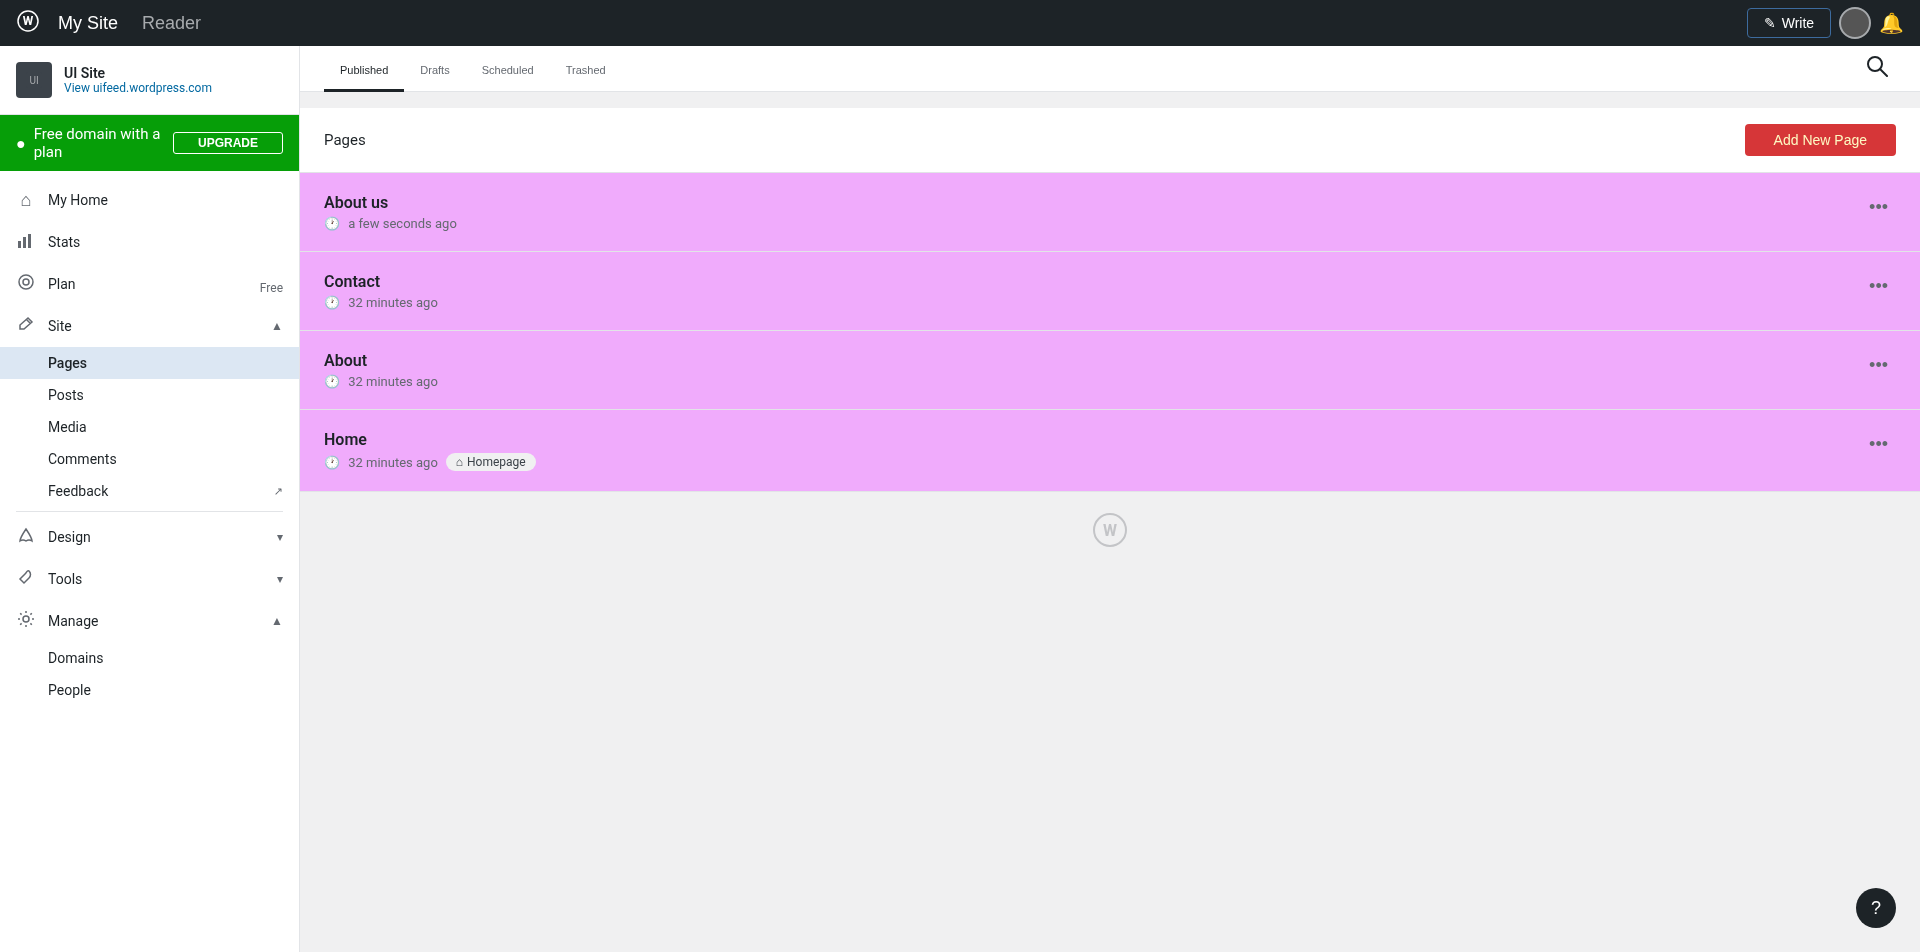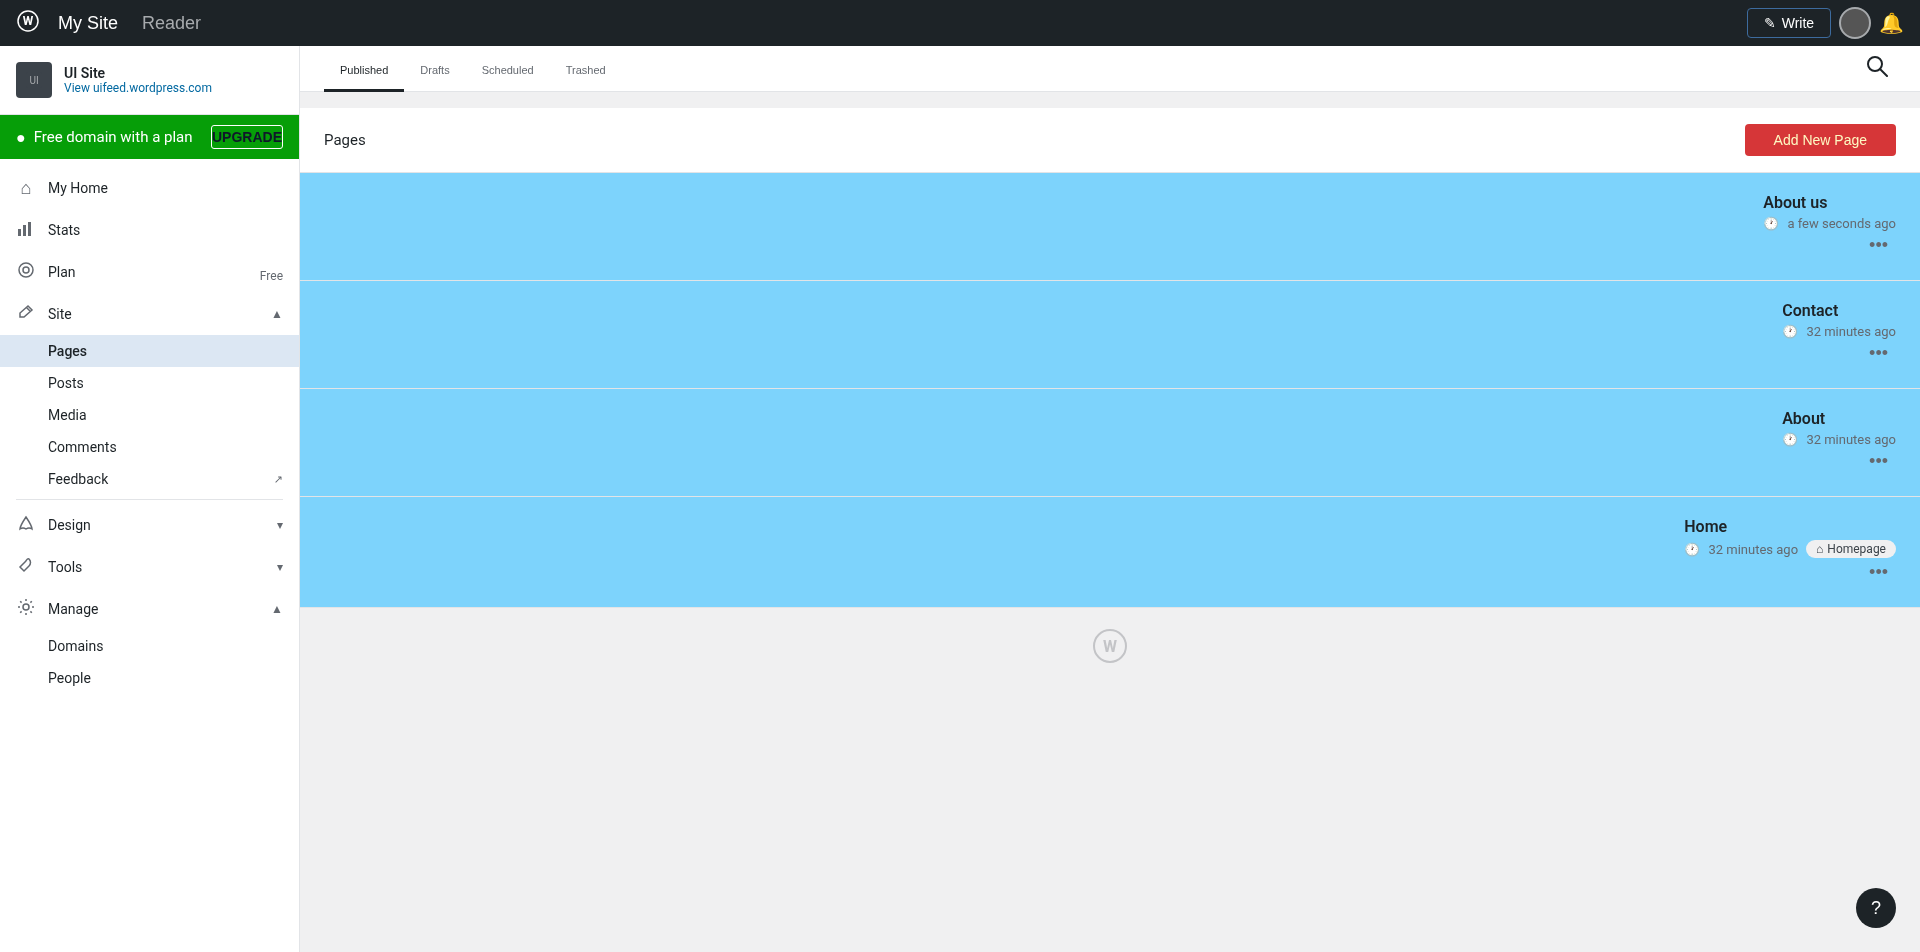--- a/index.html
+++ b/index.html
@@ -51,22 +51,22 @@
     .site-info { display: flex; flex-direction: column; }
     .site-name { font-size: 14px; font-weight: 600; color: #1d2327; }
     .site-url { font-size: 12px; color: #0369a1; }
 
     .upgrade-banner {
       background: #069e08; color: #fff; display: flex; align-items: center;
       padding: 10px 16px; gap: 8px; cursor: pointer;
     }
     .upgrade-banner .banner-text { font-size: 15px; flex: 1; }
     .upgrade-btn {
-      background: none; border: 1px solid #fff; color: #0f172a; font-size: 14px;
-      padding: 3px 0; border-radius: 3px; cursor: pointer; font-weight: 600;
+      background: none; border: 1px solid #fff; color: #ffffff; font-size: 12px;
+      padding: 3px 24px; border-radius: 3px; cursor: pointer; font-weight: 600;
     }
     .upgrade-icon { font-size: 16px; }
 
     .sidebar-nav { flex: 1; padding: 8px 0; }
     .nav-item {
       display: flex; align-items: center; gap: 12px; padding: 10px 16px; cursor: pointer;
       font-size: 14px; color: #1d2327; text-decoration: none; position: relative;
     }
     .nav-item .nav-icon { font-size: 18px; color: #646970; width: 20px; text-align: center; flex-shrink: 0; }
     .nav-item .nav-label { flex: 1; }
@@ -102,22 +102,22 @@
       justify-content: space-between; border-bottom: 1px solid #e2e4e7;
       margin-top: 16px; margin-left: 0; margin-right: 0;
     }
     .pages-title { font-size: 15px; font-weight: 400; color: #1d2327; }
     .add-new-btn {
       background: #d63638; color: #fef9c3; border: none; padding: 8px 29px;
       border-radius: 4px; font-size: 14px; cursor: pointer; font-weight: 500;
     }
 
     .page-card {
-      background: #7dd3fc; border-bottom: 1px solid #e2e4e7; padding: 20px 24px;
-      display: flex; align-items: flex-end; justify-content: space-between; flex-direction: column;
+      background: #f0abfc; border-bottom: 1px solid #e2e4e7; padding: 20px 24px;
+      display: flex; align-items: flex-start; justify-content: space-between;
     }
     .page-info { display: flex; flex-direction: column; gap: 4px; }
     .page-name { font-size: 16px; font-weight: 600; color: #1d2327; }
     .page-meta { display: flex; align-items: center; gap: 8px; color: #646970; font-size: 13px; }
     .page-meta .clock-icon { font-size: 13px; }
     .page-badge {
       background: #f0f0f1; border-radius: 12px; padding: 2px 10px; font-size: 12px;
       color: #3c434a; display: flex; align-items: center; gap: 4px;
     }
     .more-btn {

